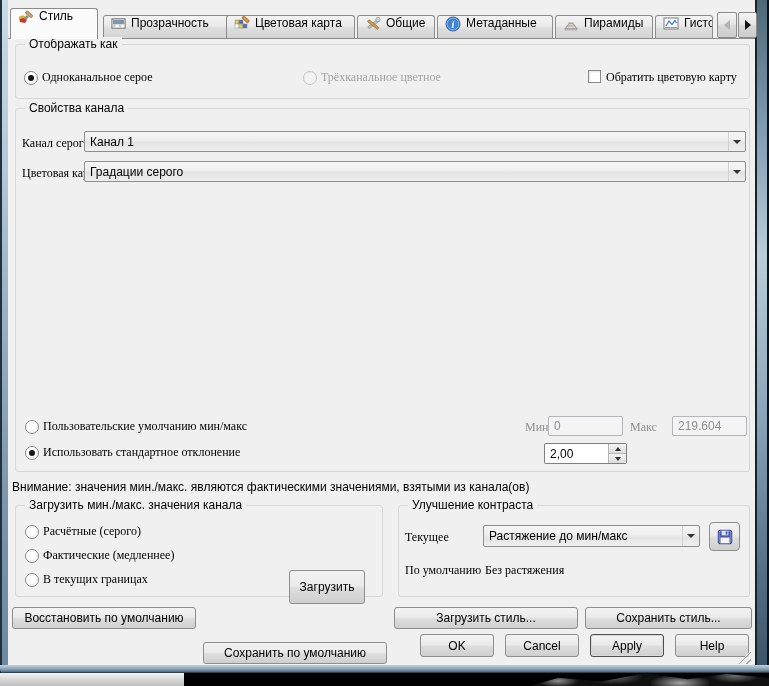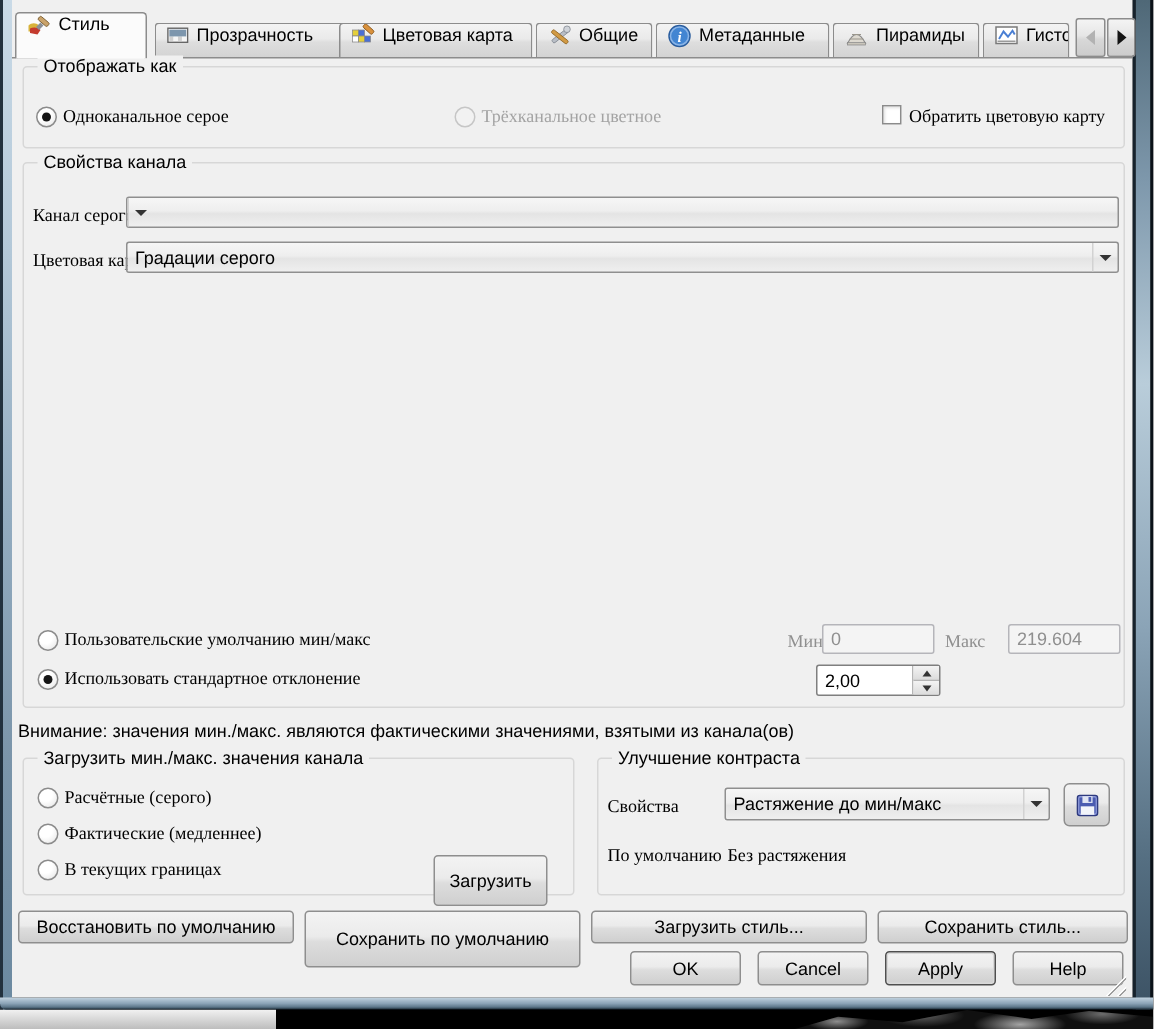--- a/index.html
+++ b/index.html
@@ -173,20 +173,21 @@
       <span class="radio dis" style="left:295px;top:71px"></span>
       <span class="lbl dis" style="left:313px;top:70px">Трёхканальное цветное</span>
       <span class="chk" style="left:580px;top:70px"></span>
       <span class="lbl" style="left:598px;top:70px">Обратить цветовую карту</span>
 
       <div class="group" style="left:7px;top:108px;width:735px;height:364px">
         <span class="gtitle">Свойства канала</span>
       </div>
       <span class="lbl" style="left:14px;top:136px">Канал серого</span>
       <div class="combo" style="left:76px;top:131px;width:662px">
+        <span class="ctext">Канал 1</span>
         <span class="carr">
             <span class="tri-dn"></span>
           </span>
       </div>
       <span class="lbl" style="left:14px;top:166px">Цветовая карта</span>
       <div class="combo" style="left:76px;top:161px;width:662px">
         <span class="ctext">Градации серого</span>
         <span class="carr">
             <span class="tri-dn"></span>
           </span>
@@ -228,21 +229,21 @@
       <span class="lbl" style="left:35px;top:548px">Фактические (медленнее)</span>
       <span class="radio" style="left:17px;top:573px"></span>
       <span class="lbl" style="left:35px;top:572px">В текущих границах</span>
       <div class="btn" style="left:281px;top:570px;width:76px;height:34px">
         <span>Загрузить</span>
       </div>
 
       <div class="group" style="left:390px;top:505px;width:352px;height:92px">
         <span class="gtitle">Улучшение контраста</span>
       </div>
-      <span class="lbl" style="left:397px;top:530px">Свойства</span>
+      <span class="lbl" style="left:397px;top:530px">Текущее</span>
       <div class="combo" style="left:475px;top:525px;width:217px;height:22px">
         <span class="ctext">Растяжение до мин/макс</span>
         <span class="carr">
             <span class="tri-dn"></span>
           </span>
       </div>
       <div class="btn" style="left:701px;top:522px;width:31px;height:29px;border-radius:4px">
         <svg width="18" height="18" viewBox="0 0 16 16">
           <rect x="2" y="2" width="12" height="12" rx="1.5" fill="#4a5bb0" stroke="#2e3a7e" stroke-width="0.8"></rect>
           <rect x="2.8" y="2.8" width="10.4" height="10.4" rx="1" fill="none" stroke="#8b97d6" stroke-width="0.8"></rect>
@@ -250,21 +251,21 @@
           <rect x="8.6" y="3" width="1.6" height="2.8" fill="#4a5bb0"></rect>
           <rect x="4" y="8.5" width="8" height="5" fill="#f2f4fa"></rect>
         </svg>
       </div>
       <span class="lbl" style="left:397px;top:563px">По умолчанию</span>
       <span class="lbl" style="left:477px;top:563px">Без растяжения</span>
 
       <div class="btn" style="left:4px;top:607px;width:184px;height:22px">
         <span>Восстановить по умолчанию</span>
       </div>
-      <div class="btn" style="left:195px;top:607px;width:184px;height:38px">
+      <div class="btn" style="left:195px;top:642px;width:184px;height:22px">
         <span>Сохранить по умолчанию</span>
       </div>
       <div class="btn" style="left:577px;top:607px;width:167px;height:22px">
         <span>Сохранить стиль...</span>
       </div>
       <div class="btn" style="left:386px;top:607px;width:184px;height:22px">
         <span>Загрузить стиль...</span>
       </div>
 
       <div class="btn" style="left:412px;top:634px;width:74px;height:23px">

